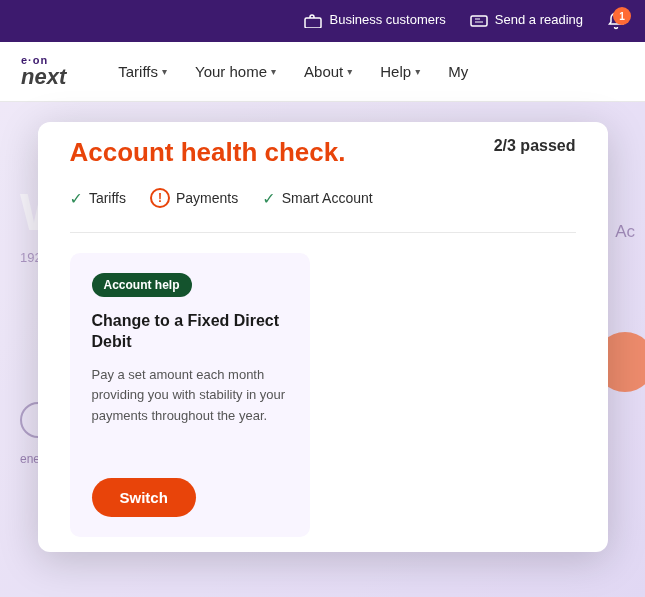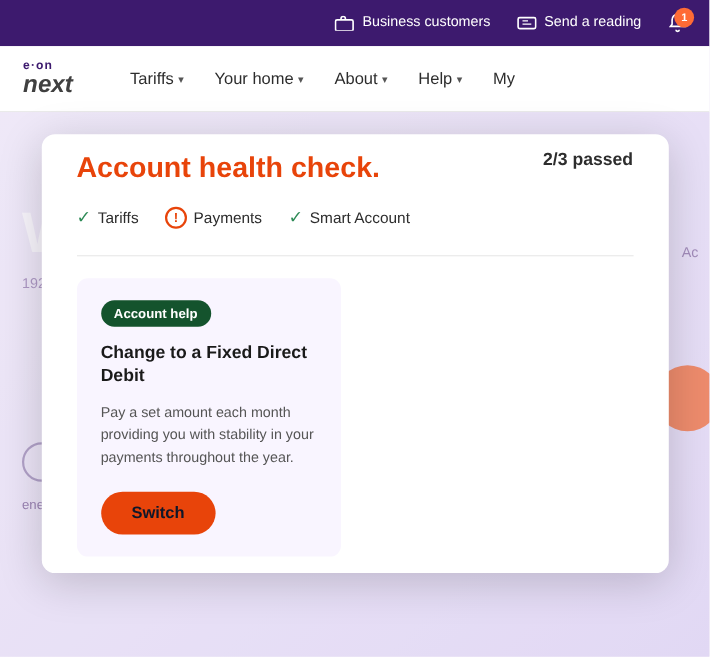--- a/index.html
+++ b/index.html
@@ -139,21 +139,21 @@
       font-size: 13px;
       color: rgba(100,60,140,0.7);
       position: absolute;
       top: 148px;
       left: 20px;
     }
     .bg-right-text {
       position: absolute;
       top: 120px;
       right: 10px;
-      font-size: 13px;
+      font-size: 17px;
       color: rgba(80,40,120,0.7);
     }
     .bg-right-content {
       position: absolute;
       top: 350px;
       right: 0;
       width: 220px;
       padding: 16px;
       font-size: 12px;
       color: rgba(80,40,120,0.8);
@@ -291,28 +291,29 @@
       line-height: 1.3;
     }
     .card-desc {
       font-size: 13px;
       color: #555;
       line-height: 1.6;
       margin-bottom: 20px;
     }
     .card-btn {
       background: #e8440a;
-      color: #0f172a;
+      color: #ffffff;
       border: none;
       border-radius: 24px;
       padding: 11px 28px;
       font-size: 15px;
       font-weight: 600;
       cursor: pointer;
       display: inline-block;
+      margin-top: 31px;
     }
   </style>
 </head>
 <body>
 
 <div class="top-bar">
   <a class="top-bar-item">
     <span class="top-bar-icon">
       <svg width="18" height="14" viewBox="0 0 18 14" fill="none">
         <rect x="1" y="4" width="16" height="10" rx="1.5" stroke="white" stroke-width="1.5"></rect>

